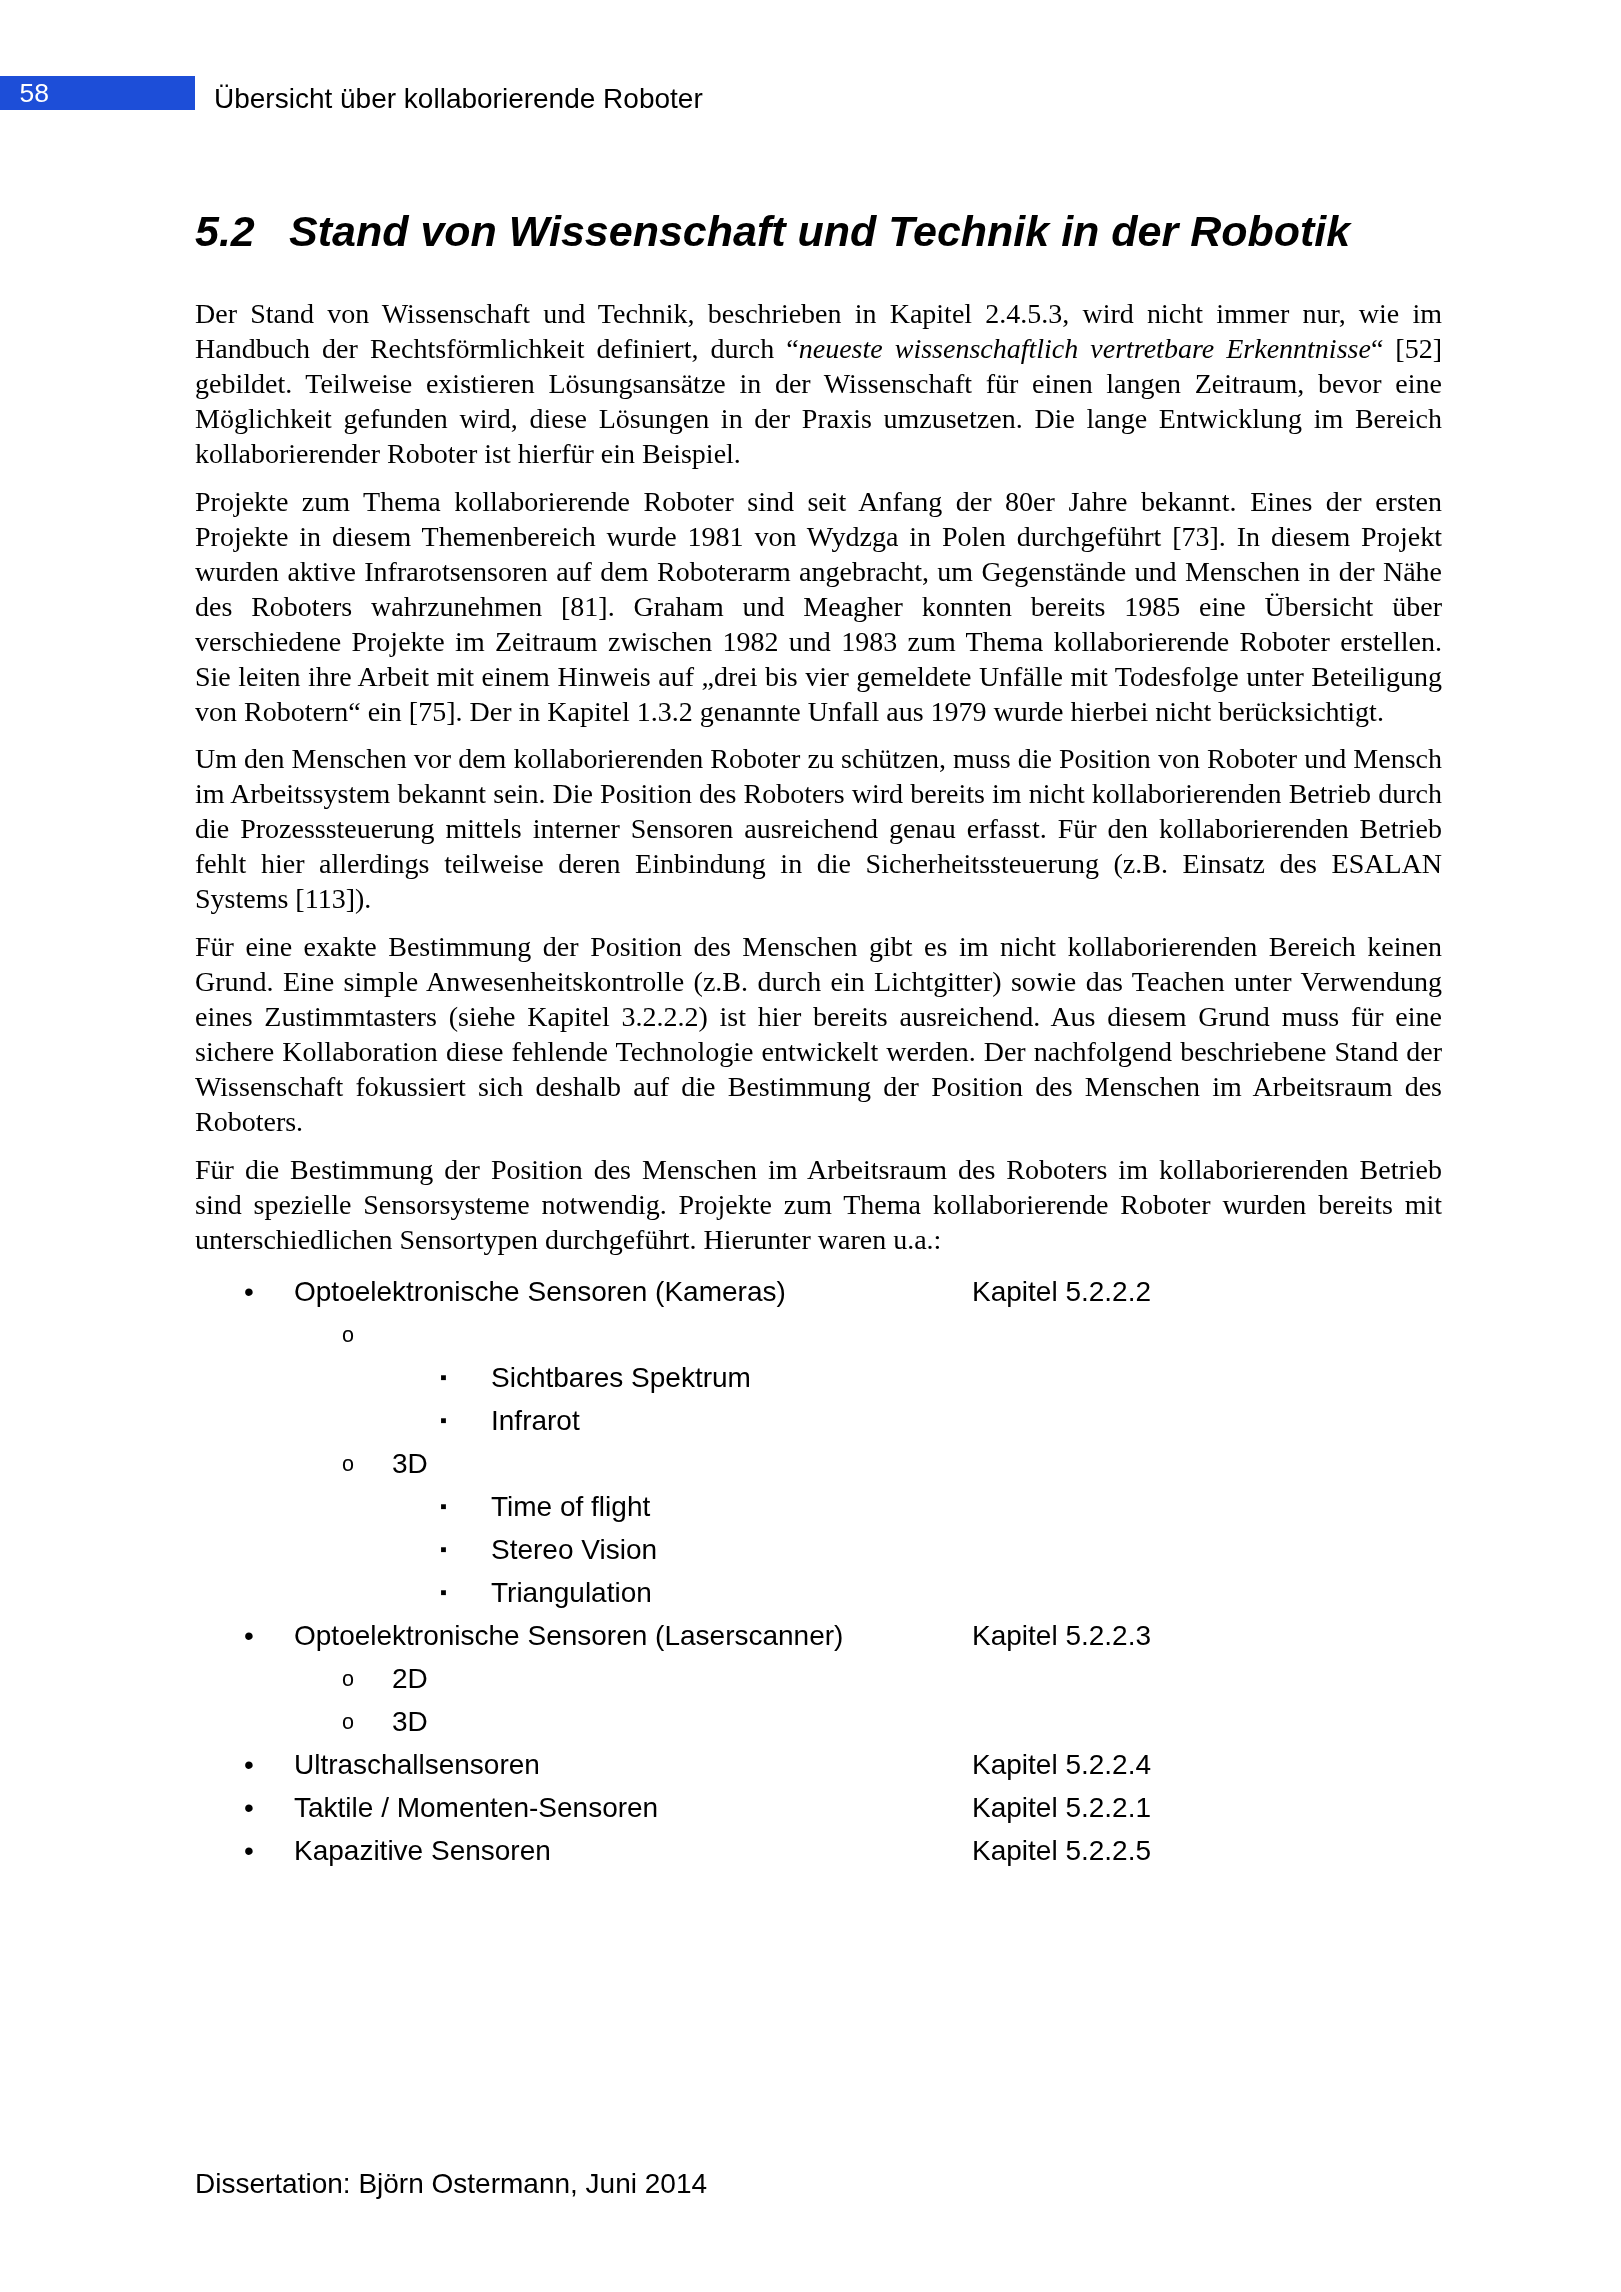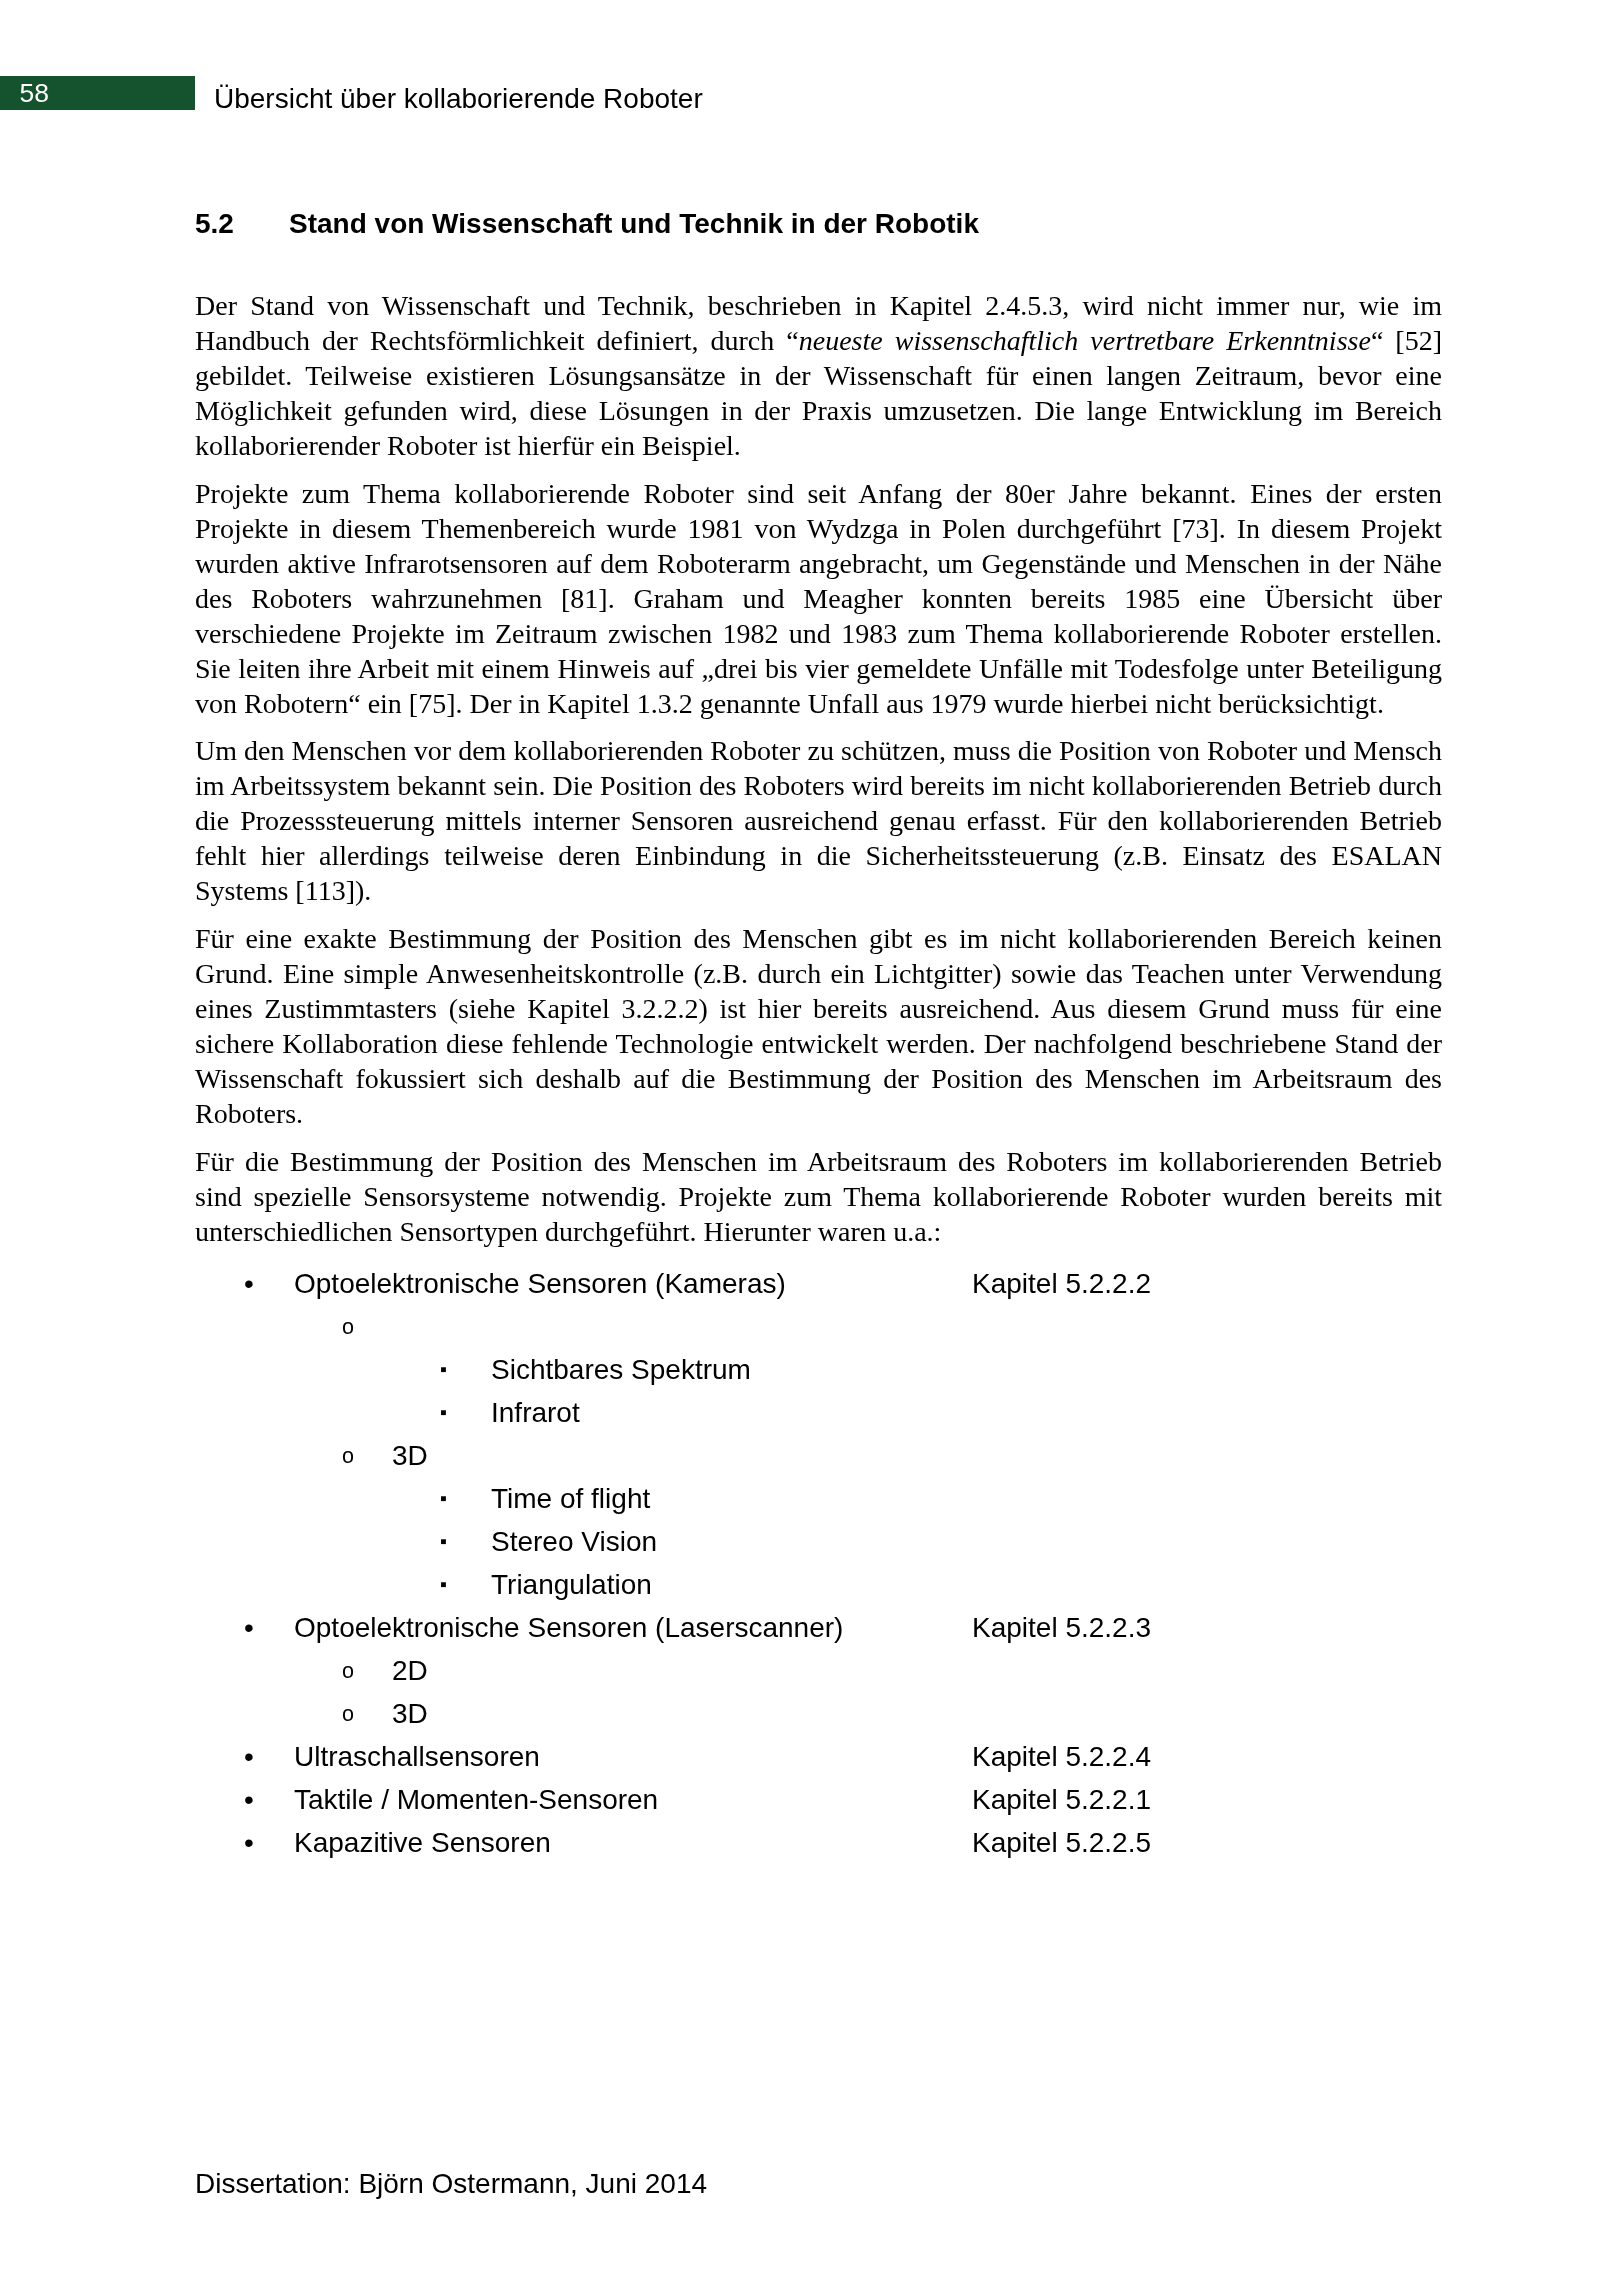--- a/index.html
+++ b/index.html
@@ -1,22 +1,22 @@
 <!DOCTYPE html>
 <html><head>
 <meta charset="utf-8">
 <style>
   html, body { margin: 0; padding: 0; background: #ffffff; }
   body { width: 1621px; height: 2293px; position: relative; overflow: hidden;
          font-family: "Liberation Sans", sans-serif; color: #000; }
-  .hdr-bar { position: absolute; left: 0; top: 76px; width: 195px; height: 34px; background: #14532d; }
+  .hdr-bar { position: absolute; left: 0; top: 76px; width: 195px; height: 34px; background: #1d4ed8; }
   .hdr-num { position: absolute; left: 19.6px; top: 0; line-height: 34px; font-size: 26.5px; color: #ffffff; }
   .hdr-title { position: absolute; left: 214px; top: 76px; line-height: 45px; font-size: 28px; }
   .content { position: absolute; left: 195px; top: 192px; width: 1247px; }
-  h1 { margin: 4px 0 37px 0; font-size: 28px; font-weight: bold; line-height: 55px; display: flex; }
+  h1 { margin: 12px 0 37px 0; font-size: 43px; font-weight: bold; line-height: 55px; display: flex; font-style: italic; }
   h1 .num { width: 94px; flex: none; }
   p { margin: 0 0 12.7px 0; font-size: 28px; line-height: 35px; text-align: justify; font-family: Liberation Serif, serif; }
   h2 { margin: 35px 0 9.8px 0; font-size: 37px; font-weight: bold; line-height: 43px; display: flex; }
   h2 .num { width: 109px; flex: none; }
   ul.lst { list-style: none; margin: 13.7px 0 0 0; padding: 0; font-size: 28px; }
   .li { position: relative; height: 43px; line-height: 43px; }
   .li.l1 { padding-left: 99px; }
   .li.l2 { padding-left: 197px; height: 43px; }
   .li.l3 { padding-left: 296px; }
   .mark { position: absolute; top: 0; }

